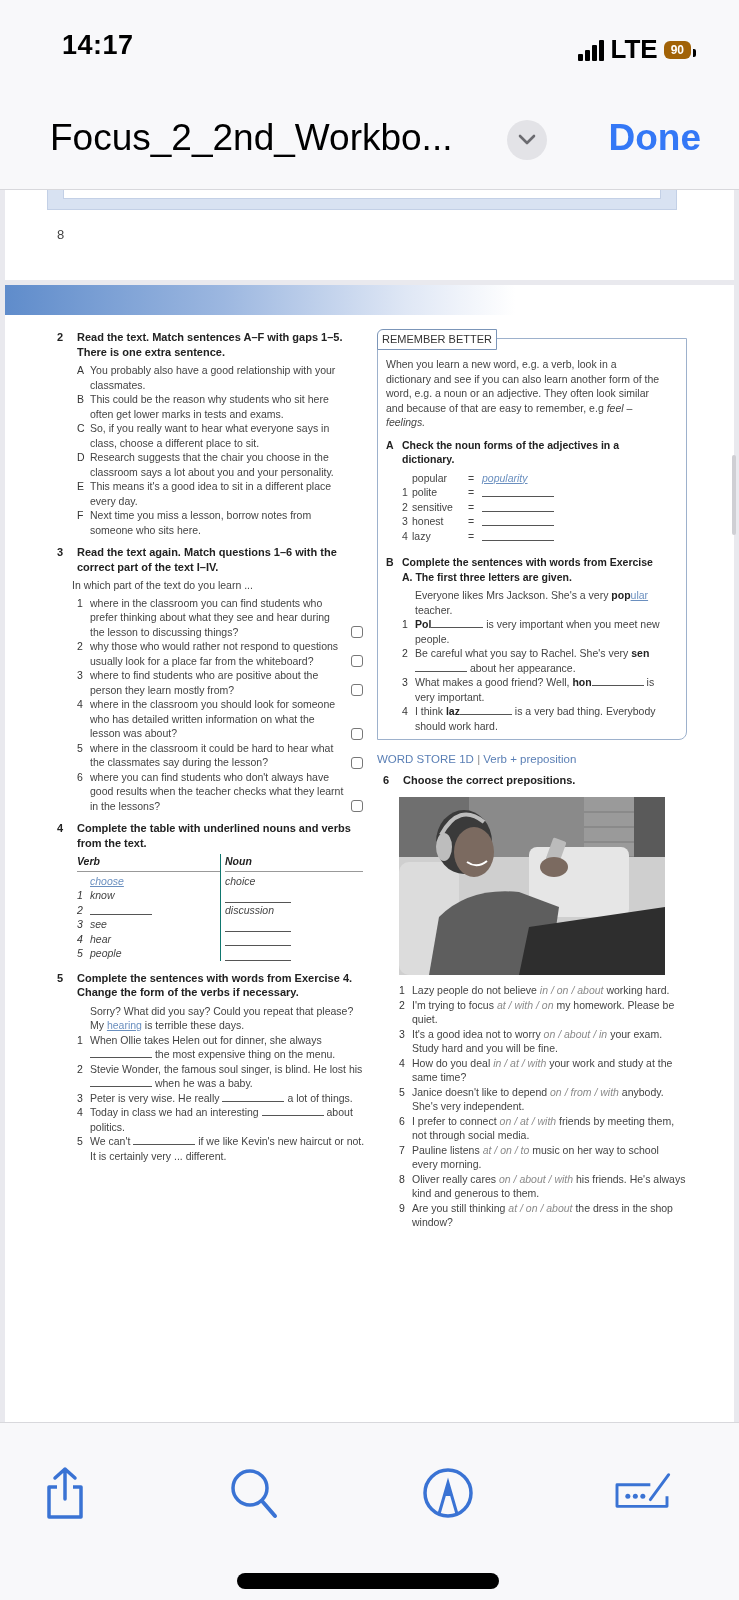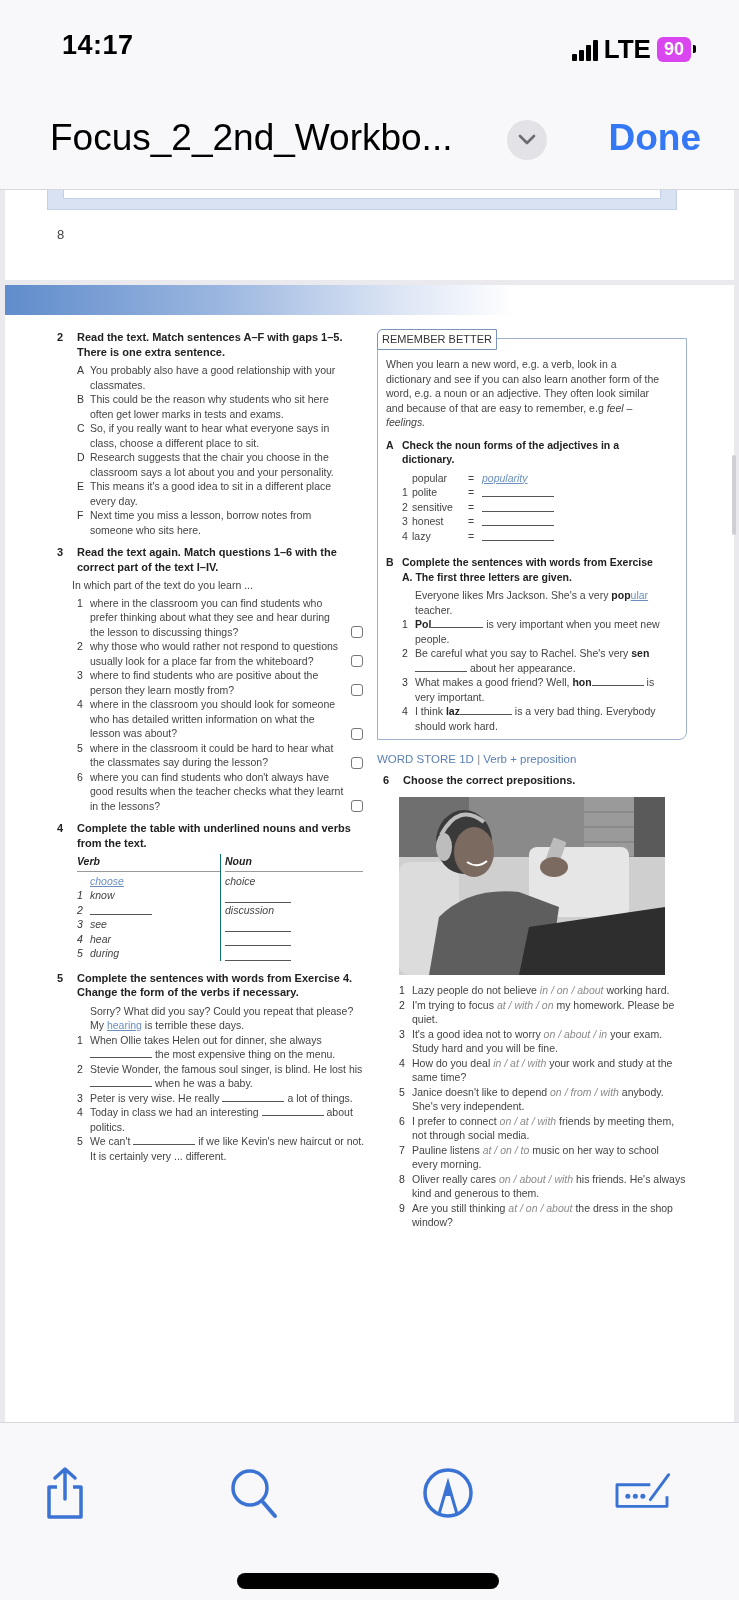--- a/index.html
+++ b/index.html
@@ -6,21 +6,21 @@
   html, body { width: 739px; height: 1600px; overflow: hidden; background: #e9e9ee; }
   body { font-family: "Liberation Sans", sans-serif; position: relative; }
 
   
   .status-bar { position: absolute; top: 0; left: 0; width: 739px; height: 95px; background: #f8f8fa; }
   .status-time { position: absolute; left: 62px; top: 30px; font-size: 27px; font-weight: bold; color: #000; letter-spacing: 0.5px; }
   .status-right { position: absolute; right: 48px; top: 34px; display: flex; align-items: center; gap: 6px; }
   .signal { display: flex; align-items: flex-end; gap: 2px; height: 22px; }
   .signal span { display: block; width: 5px; background: #000; border-radius: 1px; }
   .lte { font-size: 26px; font-weight: bold; color: #000; }
-  .battery { background: #d946ef; color: #fff; font-size: 18px; font-weight: bold; padding: 2px 7px; border-radius: 6px; position: relative; }
+  .battery { background: #a16207; color: #fff; font-size: 12px; font-weight: bold; padding: 2px 7px; border-radius: 6px; position: relative; }
   .battery::after { content: ""; position: absolute; right: -5px; top: 8px; width: 3px; height: 8px; background: #000; border-radius: 0 2px 2px 0; }
 
   
   .nav-bar { position: absolute; top: 95px; left: 0; width: 739px; height: 95px; background: #f8f8fa; border-bottom: 1px solid #d8d8dc; }
   .nav-title { position: absolute; left: 50px; top: 22px; font-size: 37px; font-weight: normal; color: #000; }
   .nav-chevron { position: absolute; left: 507px; top: 25px; width: 40px; height: 40px; border-radius: 50%; background: #e3e3e7; display: flex; align-items: center; justify-content: center; }
   .nav-done { position: absolute; right: 38px; top: 22px; font-size: 37px; color: #3478f6; font-weight: bold; }
 
   
   .doc-view { position: absolute; top: 190px; left: 0; width: 739px; height: 1232px; overflow: hidden; background: #e9e9ee; }
@@ -216,21 +216,21 @@
                 <div class="item">
                   <span class="lbl">3</span>
                   <span>see</span>
                 </div>
                 <div class="item">
                   <span class="lbl">4</span>
                   <span>hear</span>
                 </div>
                 <div class="item">
                   <span class="lbl">5</span>
-                  <span>during</span>
+                  <span>people</span>
                 </div>
               </div>
             <div class="col" id="noun-col">
               <div class="th">Noun</div>
               <div>choice</div>
             <span class="nblank"></span>
                 <span style="display: block;">discussion</span>
                 <span class="nblank"></span>
                 <span class="nblank"></span>
                 <span class="nblank"></span>

